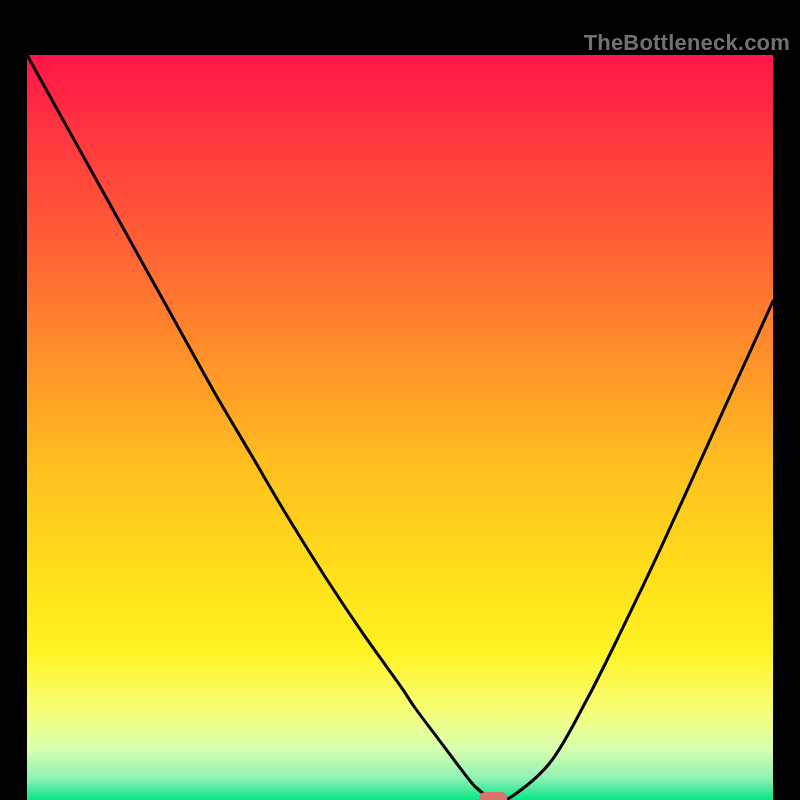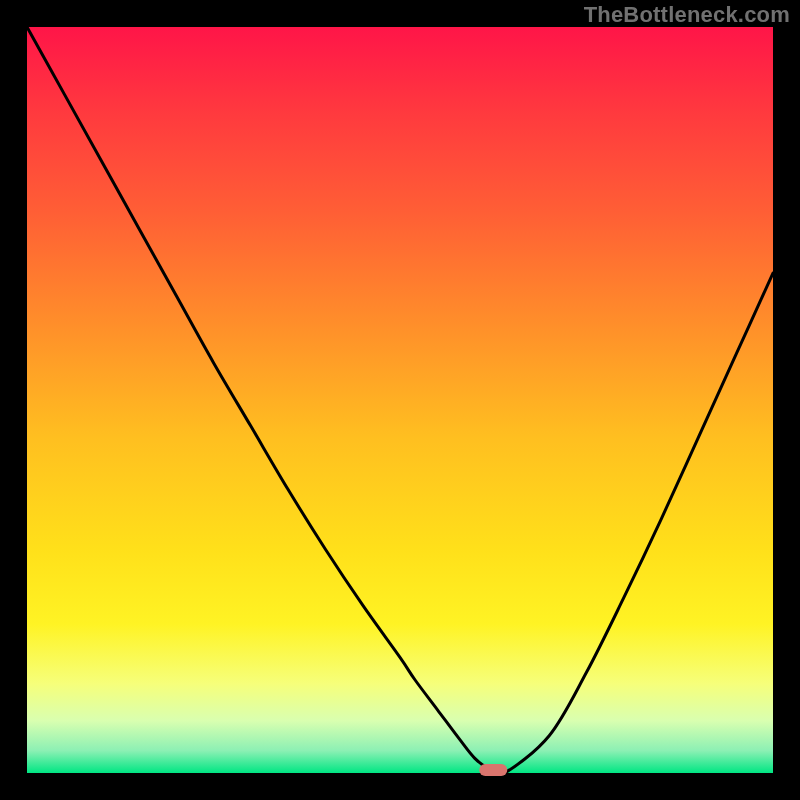--- a/index.html
+++ b/index.html
@@ -9,20 +9,21 @@
     height: 800px;
     background: #000;
     overflow: hidden;
     font-family: Arial, Helvetica, sans-serif;
   }
   .frame {
     position: relative;
     width: 800px;
     height: 702px;
     background: #000;
+    margin-top: 28px;
   }
   .watermark {
     position: absolute;
     top: 2px;
     right: 10px;
     color: #717171;
     font-size: 22px;
     font-weight: 600;
     letter-spacing: 0.2px;
     z-index: 10;

